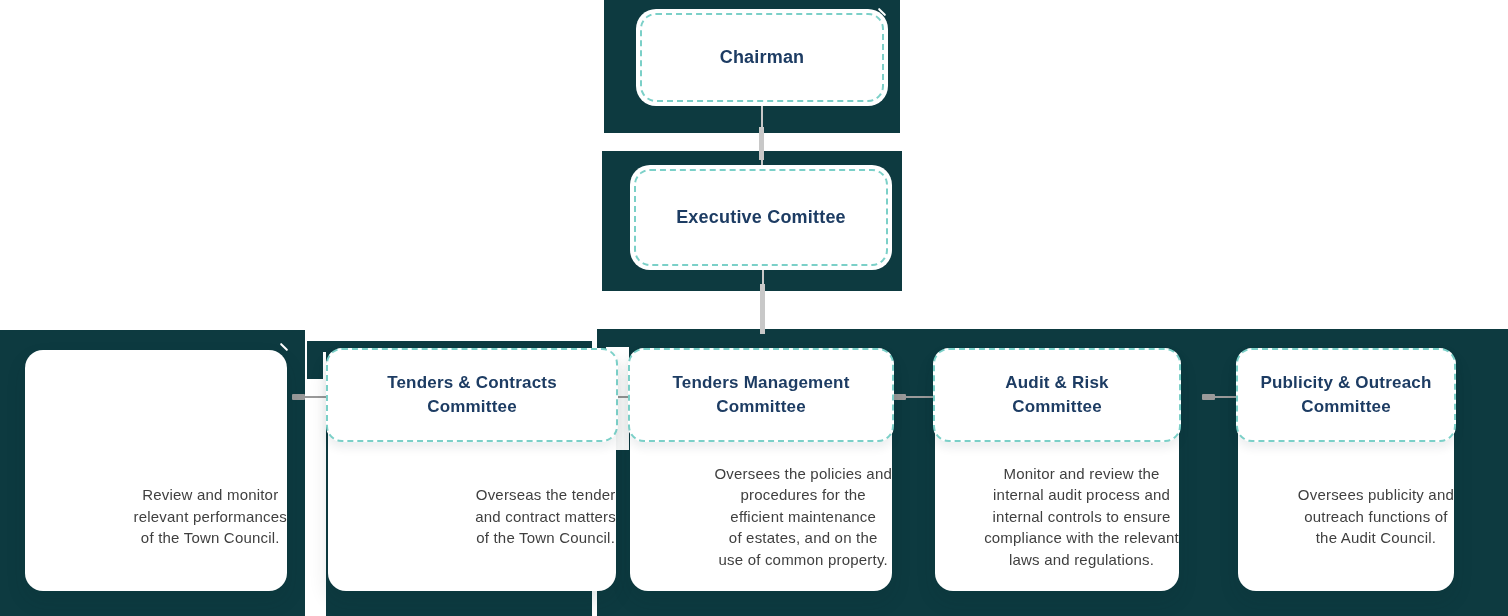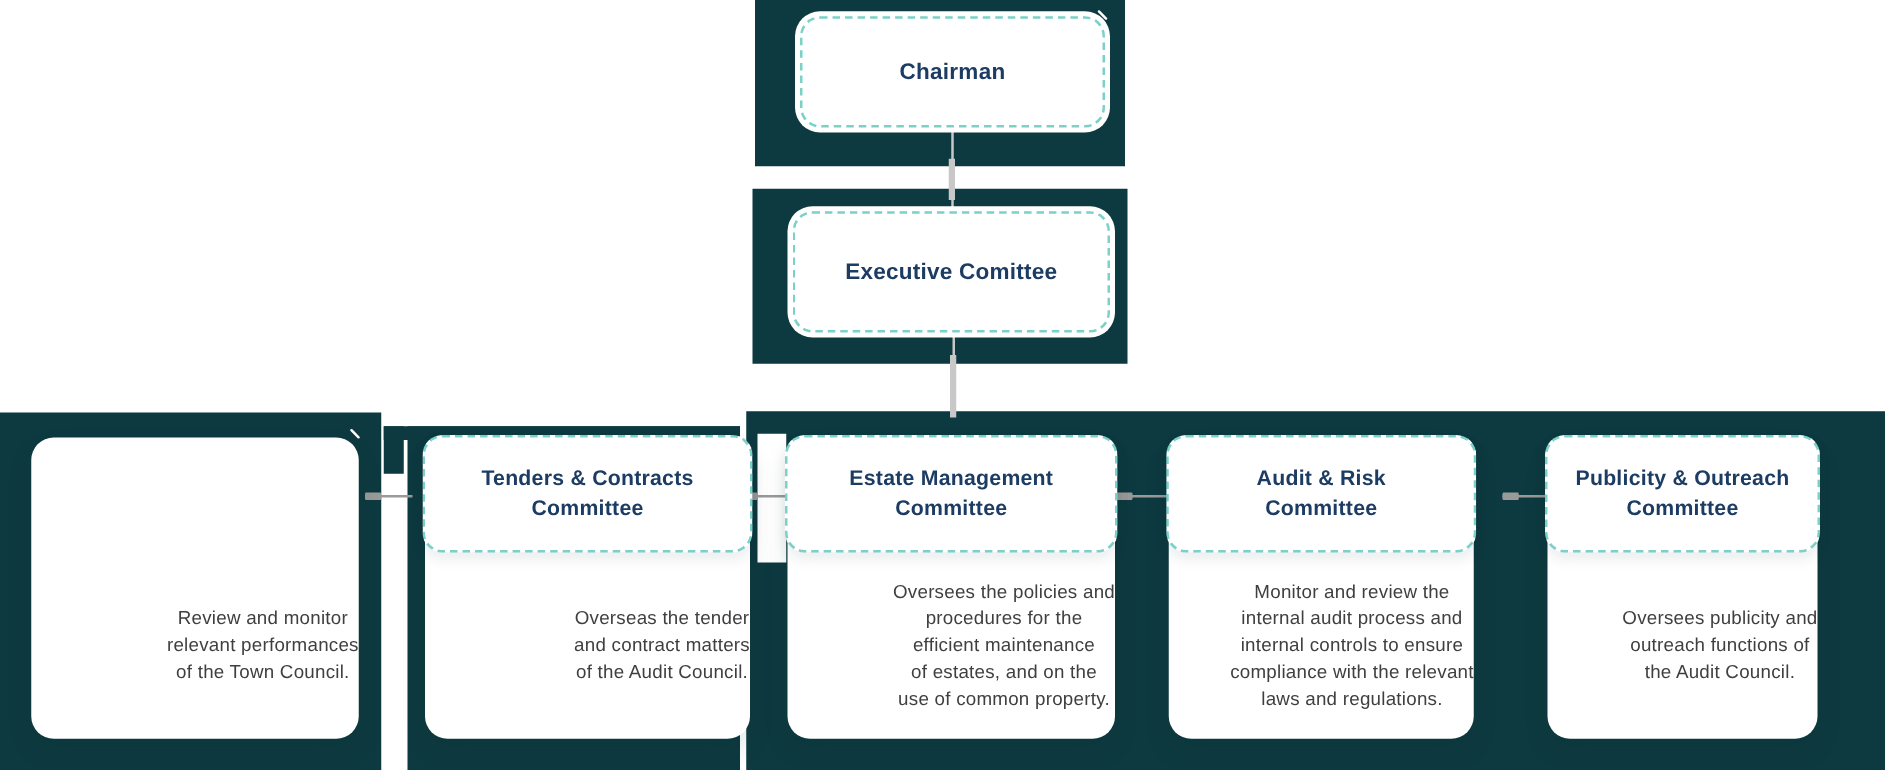--- a/index.html
+++ b/index.html
@@ -52,21 +52,21 @@
   .node-executive{left:634px;top:169px;width:250px;height:93px;}
   .top-node .node-title{
     color:var(--title-text,#1d3c63);font-size:18px;font-weight:700;letter-spacing:.2px;
   }
   
   .committee{
     position:absolute;top:350px;height:241px;background:#ffffff;
     border-radius:18px;box-shadow:0 10px 20px rgba(10,40,45,.12);
   }
   .c-finance{left:25px;width:262px;}
-  .c-tenders{left:340px;width:260px;}
+  .c-tenders{left:328px;width:288px;}
   .c-estate{left:630px;width:262px;}
   .c-audit{left:935px;width:244px;}
   .c-publicity{left:1238px;width:216px;}
   .committee-title-box{
     position:absolute;left:-2px;right:-2px;top:-2px;height:90px;
     background:#ffffff;border:2px dashed var(--dash-border,#7bd0c8);border-radius:16px;
     display:flex;align-items:center;justify-content:center;text-align:center;
     box-shadow:0 6px 10px rgba(10,40,45,.08);
   }
   .committee-title{
@@ -125,27 +125,27 @@
   </div>
 
   <div class="committee c-tenders">
     <div class="committee-title-box">
       <span class="committee-title">Tenders &amp; Contracts
 Committee</span>
     </div>
     <div class="committee-desc">
       <span class="desc-text">Overseas the tender
 and contract matters
-of the Audit Council.</span>
+of the Town Council.</span>
     </div>
   </div>
 
   <div class="committee c-estate">
     <div class="committee-title-box">
-      <span class="committee-title">Estate Management
+      <span class="committee-title">Tenders Management
 Committee</span>
     </div>
     <div class="committee-desc">
       <span class="desc-text">Oversees the policies and
 procedures for the
 efficient maintenance
 of estates, and on the
 use of common property.</span>
     </div>
   </div>

